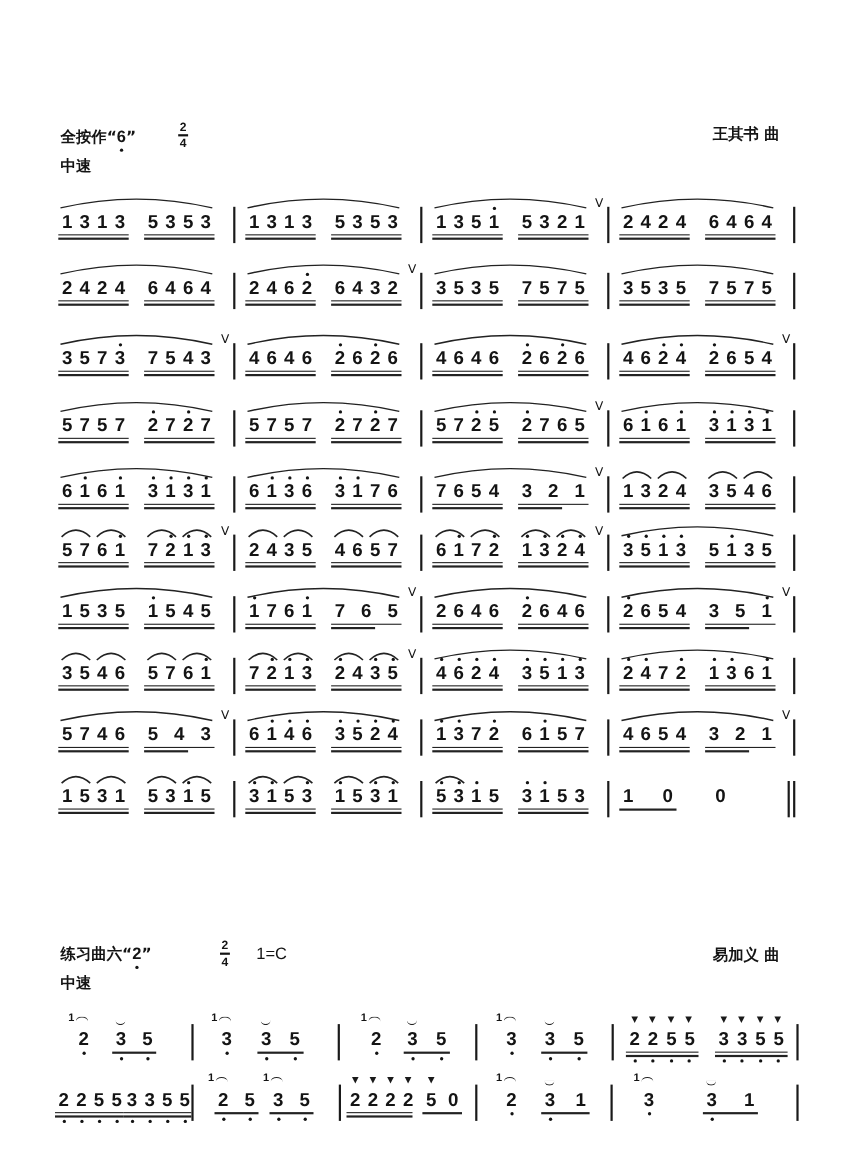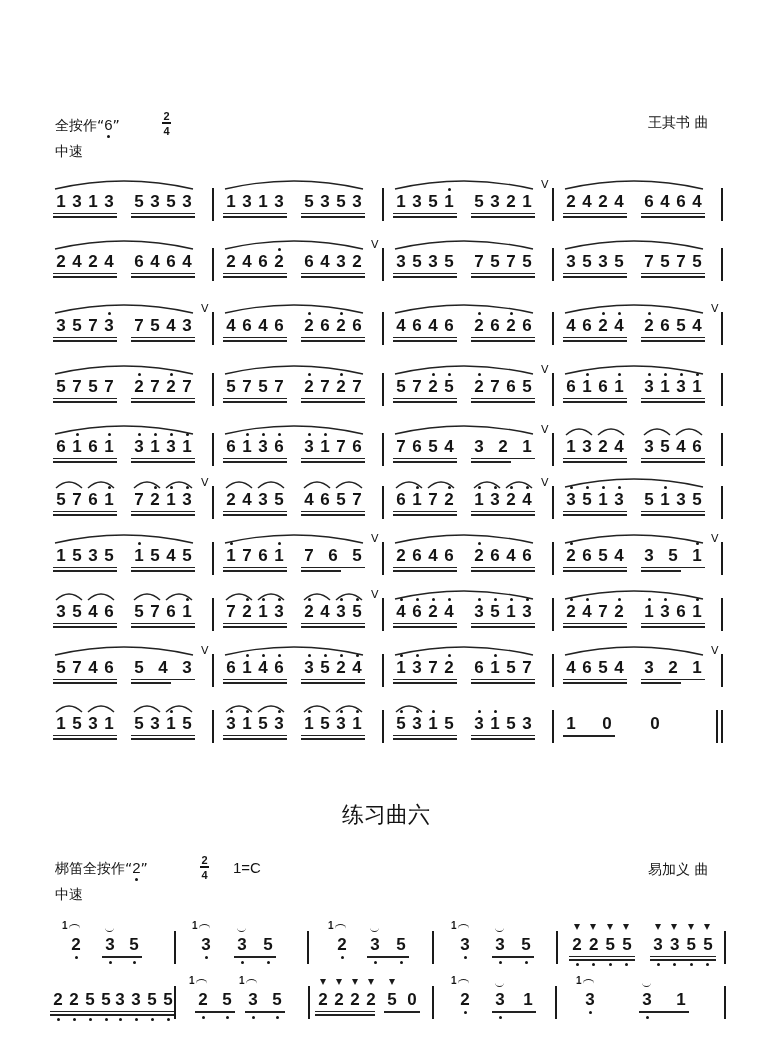--- a/index.html
+++ b/index.html
@@ -1,19 +1,19 @@
 <!DOCTYPE html>
 <html><head>
 <meta charset="utf-8">
 <style>
   html,body{margin:0;padding:0;background:#fff;}
   #page{position:relative;width:772px;height:1061px;overflow:hidden;background:#fff;color:#141414;font-family:"Liberation Sans",sans-serif;}
   .title{position:absolute;left:0;width:772px;text-align:center;font-size:22px;line-height:28px;font-family:"DejaVu Serif",serif;}
   .subtitle{position:absolute;left:0;width:772px;text-align:center;font-size:13px;line-height:18px;font-weight:bold;font-family:"DejaVu Sans",sans-serif;}
-  .hdr{position:absolute;font-size:14px;line-height:18px;font-weight:normal;font-family:"DejaVu Sans",sans-serif;white-space:nowrap;}
+  .hdr{position:absolute;font-size:14px;line-height:18px;font-weight:bold;font-family:"DejaVu Sans",sans-serif;white-space:nowrap;}
   .hdr .fnote{position:relative;display:inline-block;font-family:"Liberation Sans",sans-serif;font-size:15px;}
   .hdr .fdot{position:absolute;left:50%;margin-left:-1.5px;bottom:-4px;width:3px;height:3px;border-radius:50%;background:#141414;}
   .key{position:absolute;font-size:15px;line-height:18px;font-family:"Liberation Sans",sans-serif;}
   .frac{position:absolute;display:flex;flex-direction:column;align-items:center;font-weight:bold;font-size:11px;line-height:10px;font-family:"Liberation Sans",sans-serif;}
   .frac .fline{width:9px;height:1.6px;background:#141414;margin:1px 0 2px 0;}
 
   .row{position:absolute;left:0;width:772px;height:52px;}
   .bar{position:absolute;top:12px;width:2px;height:33px;background:#1a1a1a;}
   .bar.thin{width:1.6px;}
   .measure{position:absolute;top:0;height:52px;width:150px;}
@@ -1692,24 +1692,23 @@
           </div>
           <div class="group b-none" style="left: 84px; width: 16px;">
             <span class="note">
               <span class="digit">0</span>
             </span>
           </div>
         </div>
       </div>
     </div>
 
-  <div class="title" style="top:801px">练习曲六</div>
 
   <div class="hdr" style="left:55px;top:859px">
-    <span>梆笛全按作“</span><span class="fnote"><span>2</span><span class="fdot"></span></span><span>”</span>
+    <span>练习曲六“</span><span class="fnote"><span>2</span><span class="fdot"></span></span><span>”</span>
   </div>
   <div class="frac" style="left:200px;top:855px">
     <span>2</span>
     <span class="fline"></span>
     <span>4</span>
   </div>
   <div class="key" style="left:233px;top:859px">1=C</div>
   <div class="hdr" style="left:648px;top:860px">易加义 曲</div>
   <div class="hdr" style="left:55px;top:885px">中速</div>
 

